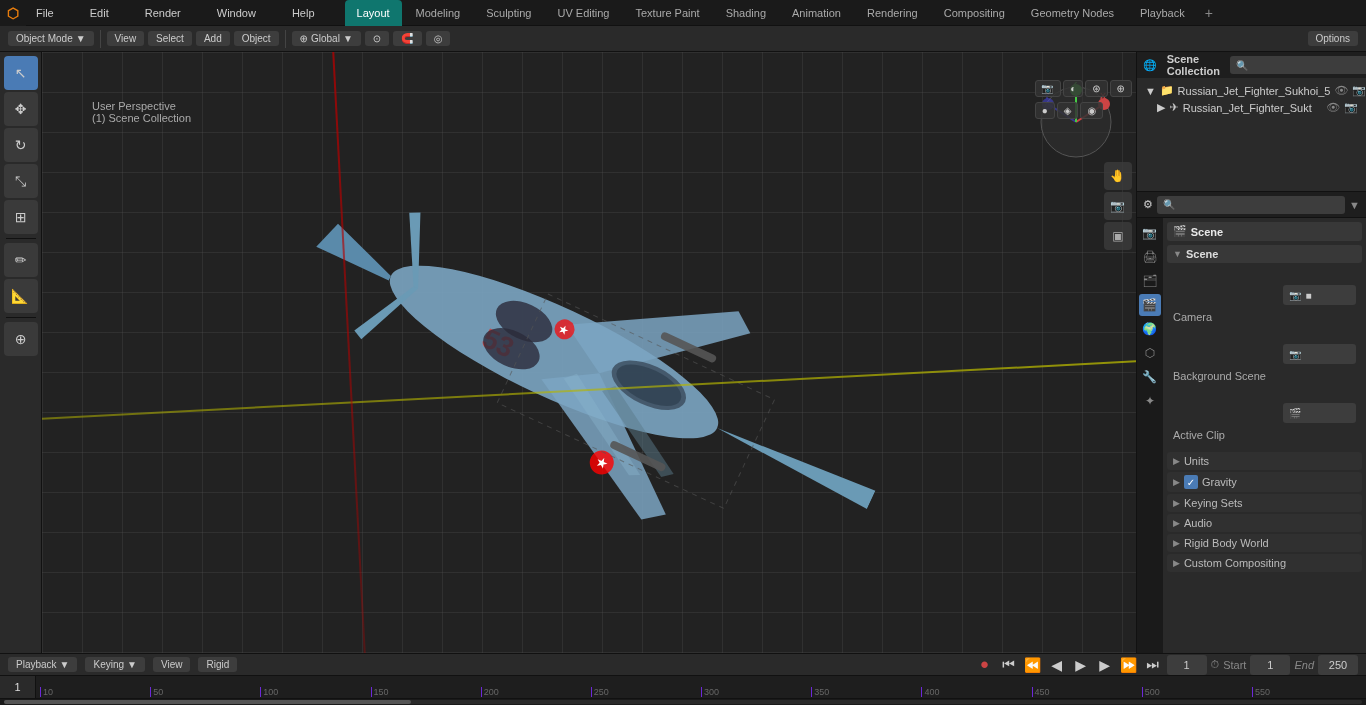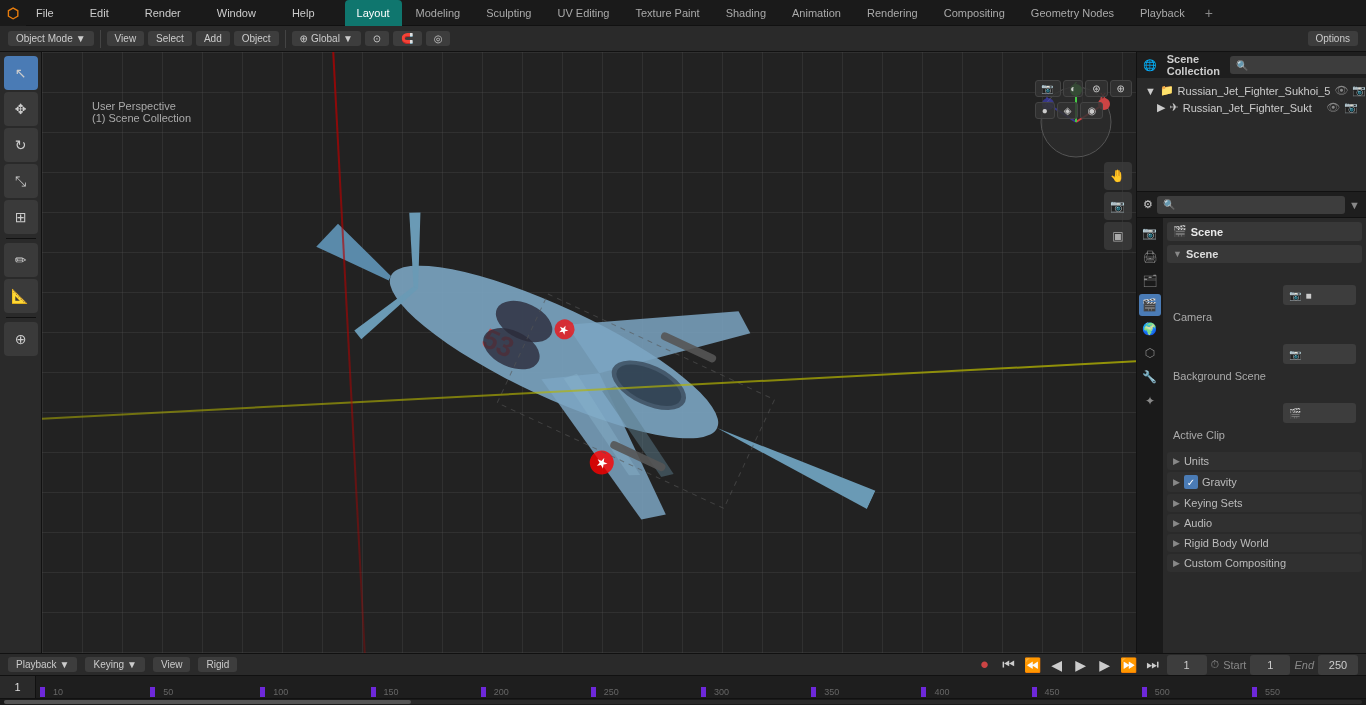--- a/index.html
+++ b/index.html
@@ -388,25 +388,25 @@
     }
     .ruler-marks {
       display: flex;
       width: 100%;
       gap: 0;
     }
     .ruler-mark {
       flex: 1;
       font-size: 9px;
       color: #666;
-      border-left: 5px solid #6d28d9;
+      border-left: 1px solid #6d28d9;
       height: 10px;
       display: flex;
       align-items: flex-start;
-      padding-left: 8px;
+      padding-left: 2px;
     }
 
     
     .header-bar {
       height: 26px;
       background: #2a2a2a;
       display: flex;
       align-items: center;
       padding: 0 8px;
       gap: 4px;

